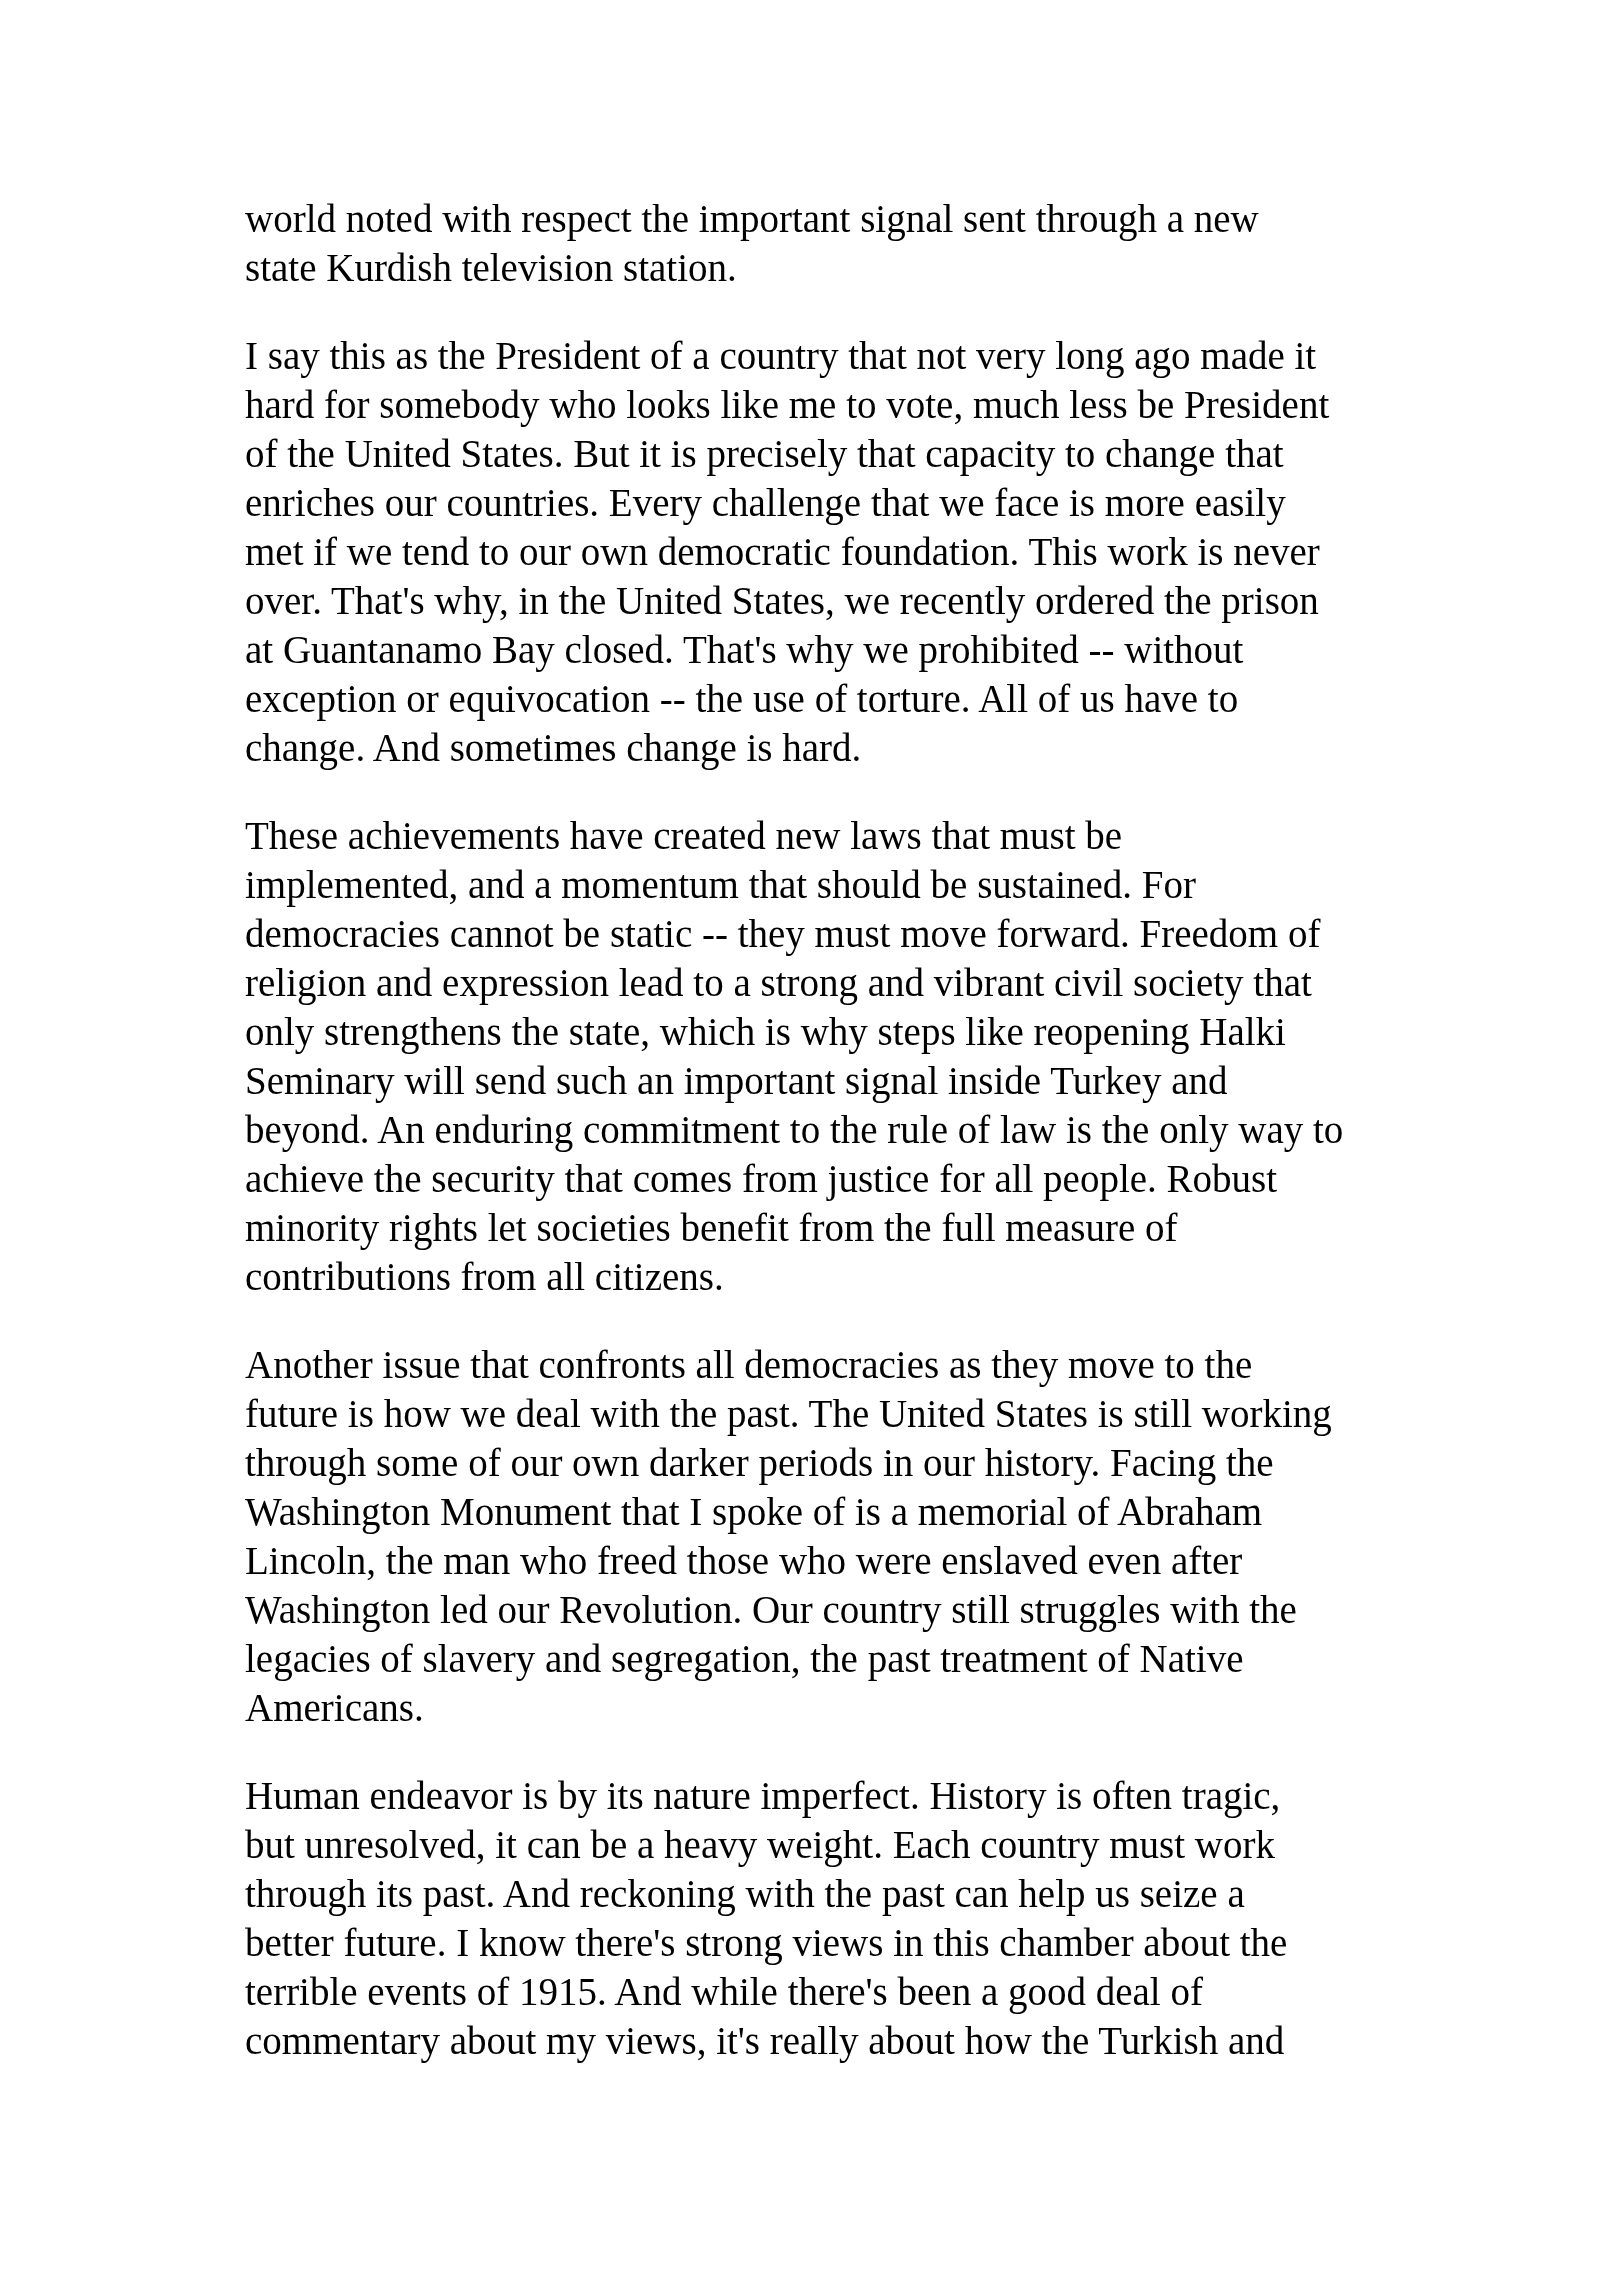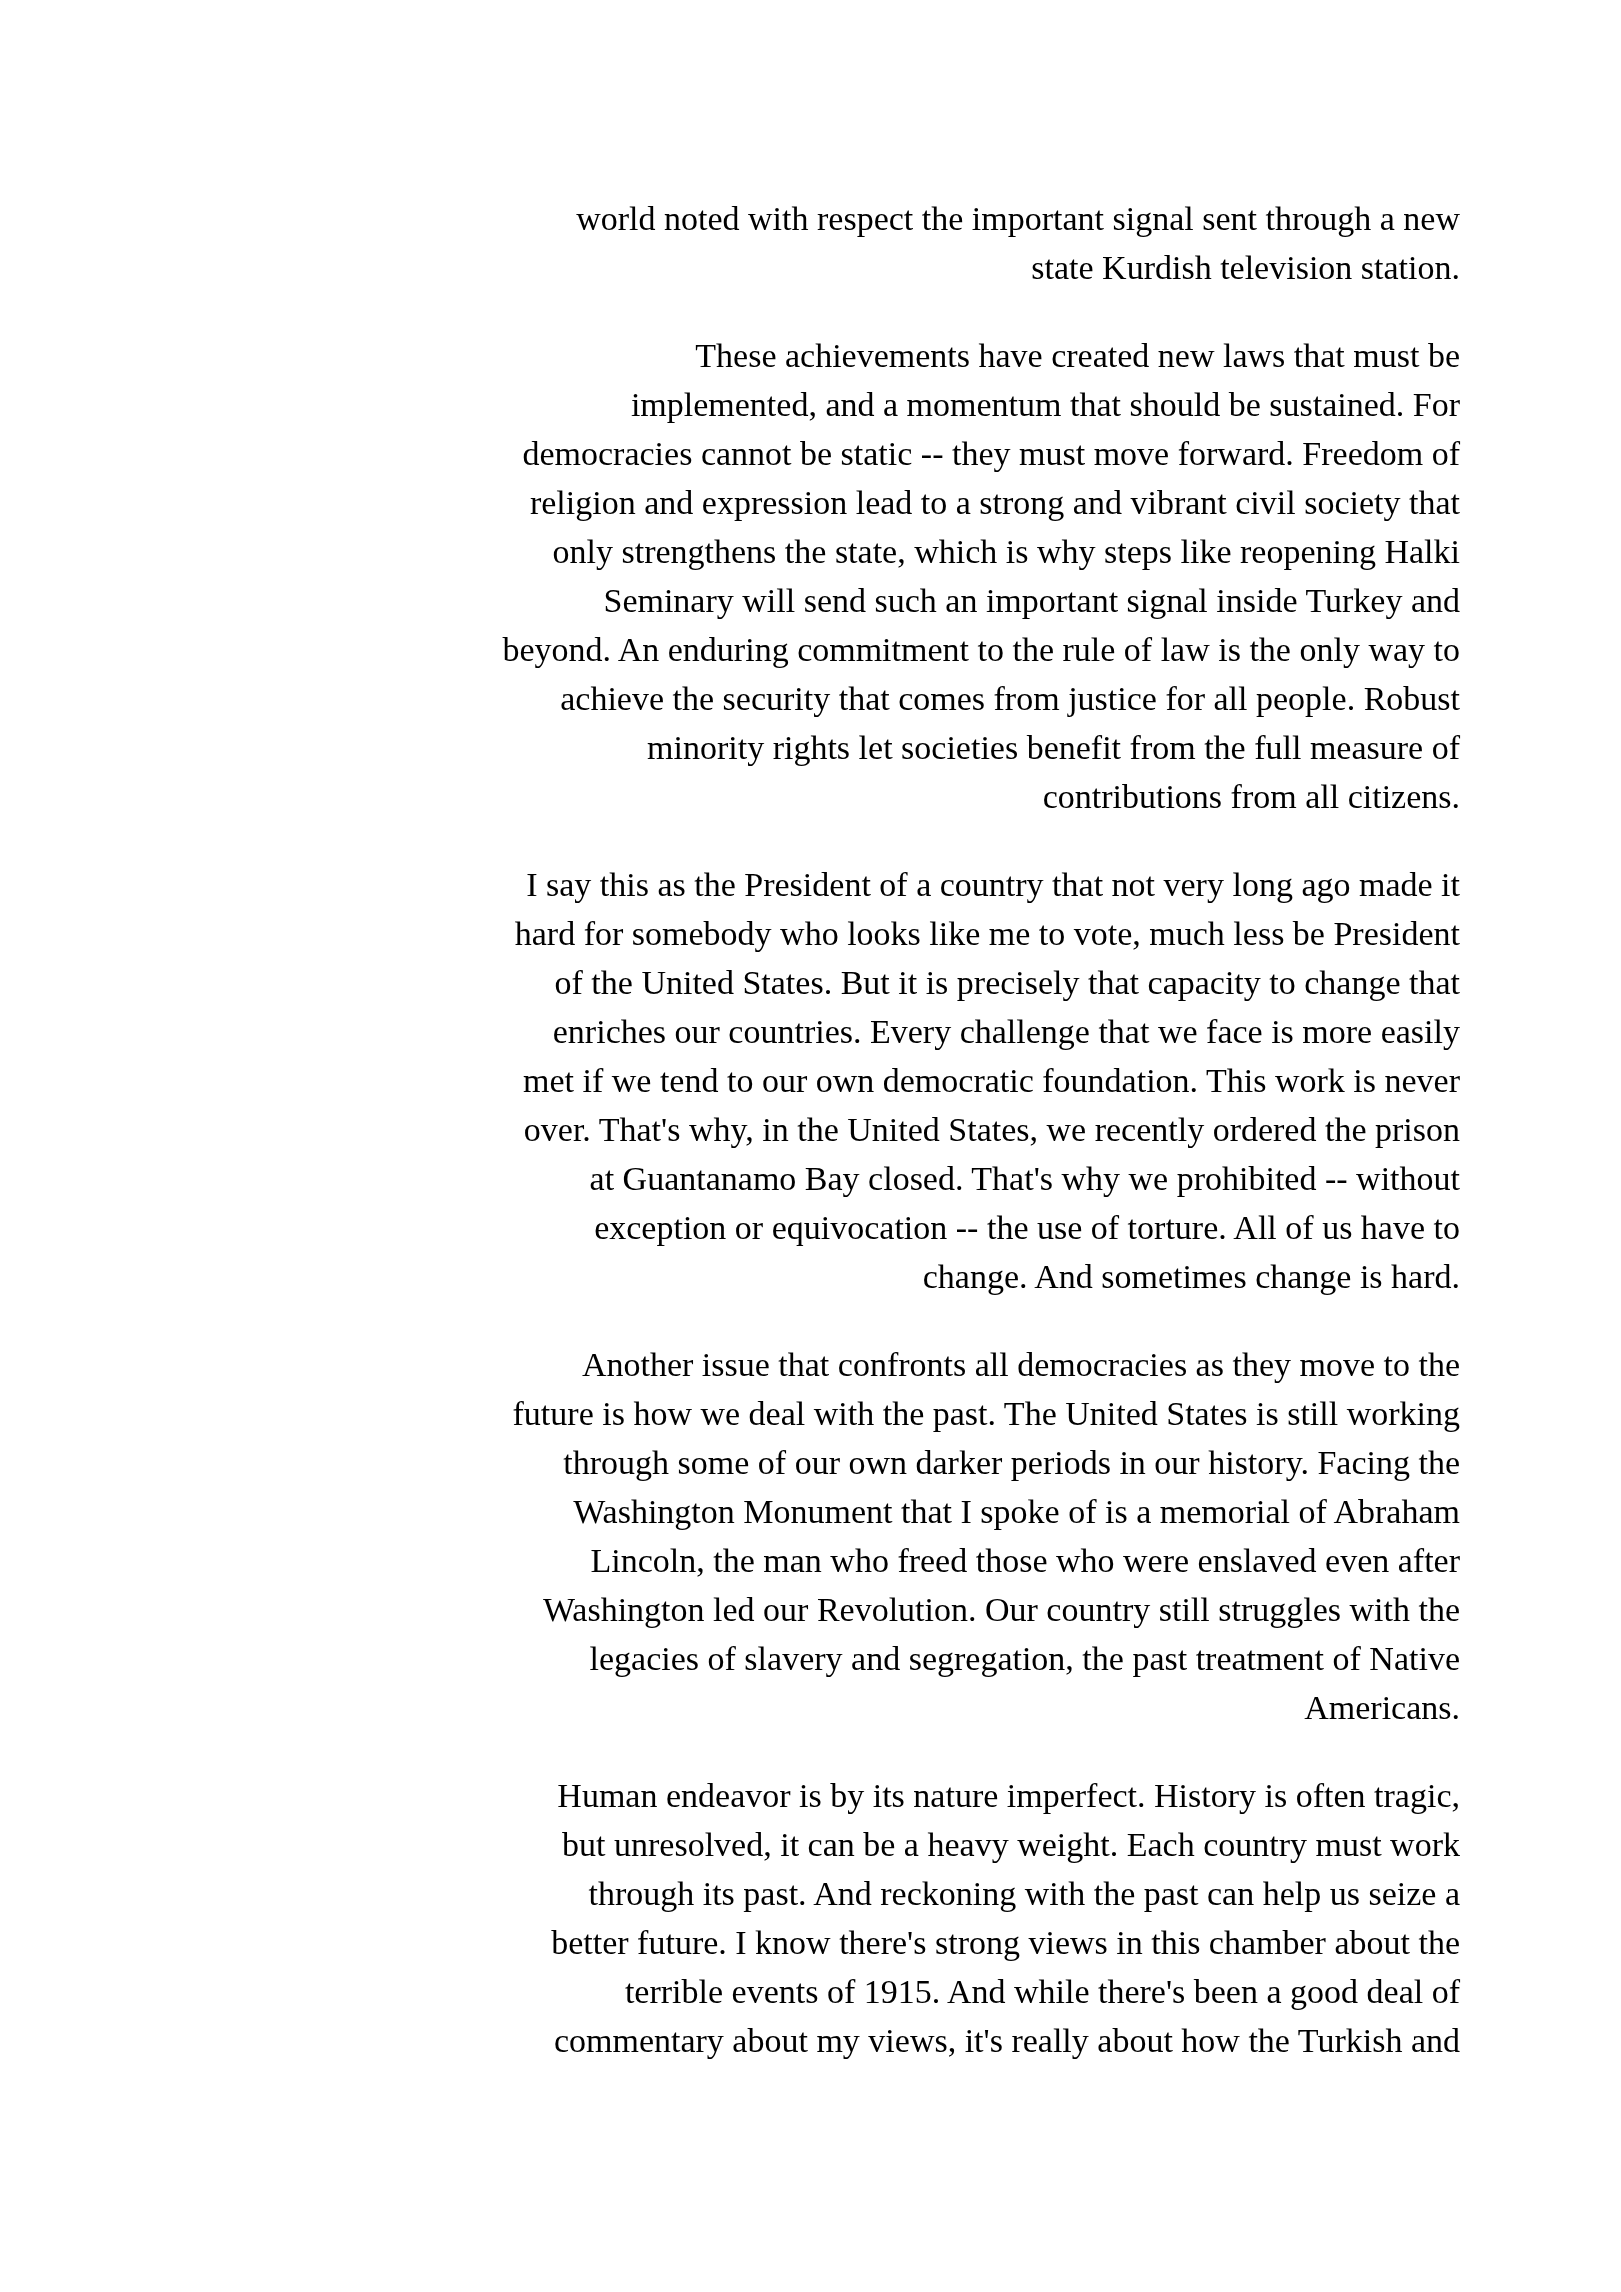--- a/index.html
+++ b/index.html
@@ -16,55 +16,54 @@
     font-family: "Liberation Serif", "DejaVu Serif", serif;
     color: #000000;
   }
   .doc-text {
     position: absolute;
     left: 245px;
     top: 194px;
     width: 1215px;
   }
   .para {
-    margin: 0 0 39px 16px;
-    font-size: 34px;
+    margin: 0 0 39px 0;
+    font-size: 39px;
     line-height: 49px;
     white-space: pre;       
     letter-spacing: 0px;
     color: #000000;
-    text-align: right;
   }
 </style>
 </head>
 <body>
 
 <div class="page">
   <div class="doc-text">
     <p class="para">world noted with respect the important signal sent through a new
 state Kurdish television station.</p>
+    <p class="para">I say this as the President of a country that not very long ago made it
+hard for somebody who looks like me to vote, much less be President
+of the United States. But it is precisely that capacity to change that
+enriches our countries. Every challenge that we face is more easily
+met if we tend to our own democratic foundation. This work is never
+over. That's why, in the United States, we recently ordered the prison
+at Guantanamo Bay closed. That's why we prohibited -- without
+exception or equivocation -- the use of torture. All of us have to
+change. And sometimes change is hard.</p>
     <p class="para">These achievements have created new laws that must be
 implemented, and a momentum that should be sustained. For
 democracies cannot be static -- they must move forward. Freedom of
 religion and expression lead to a strong and vibrant civil society that
 only strengthens the state, which is why steps like reopening Halki
 Seminary will send such an important signal inside Turkey and
 beyond. An enduring commitment to the rule of law is the only way to
 achieve the security that comes from justice for all people. Robust
 minority rights let societies benefit from the full measure of
 contributions from all citizens.</p>
-    <p class="para">I say this as the President of a country that not very long ago made it
-hard for somebody who looks like me to vote, much less be President
-of the United States. But it is precisely that capacity to change that
-enriches our countries. Every challenge that we face is more easily
-met if we tend to our own democratic foundation. This work is never
-over. That's why, in the United States, we recently ordered the prison
-at Guantanamo Bay closed. That's why we prohibited -- without
-exception or equivocation -- the use of torture. All of us have to
-change. And sometimes change is hard.</p>
     <p class="para">Another issue that confronts all democracies as they move to the
 future is how we deal with the past. The United States is still working
 through some of our own darker periods in our history. Facing the
 Washington Monument that I spoke of is a memorial of Abraham
 Lincoln, the man who freed those who were enslaved even after
 Washington led our Revolution. Our country still struggles with the
 legacies of slavery and segregation, the past treatment of Native
 Americans.</p>
     <p class="para">Human endeavor is by its nature imperfect. History is often tragic,
 but unresolved, it can be a heavy weight. Each country must work

